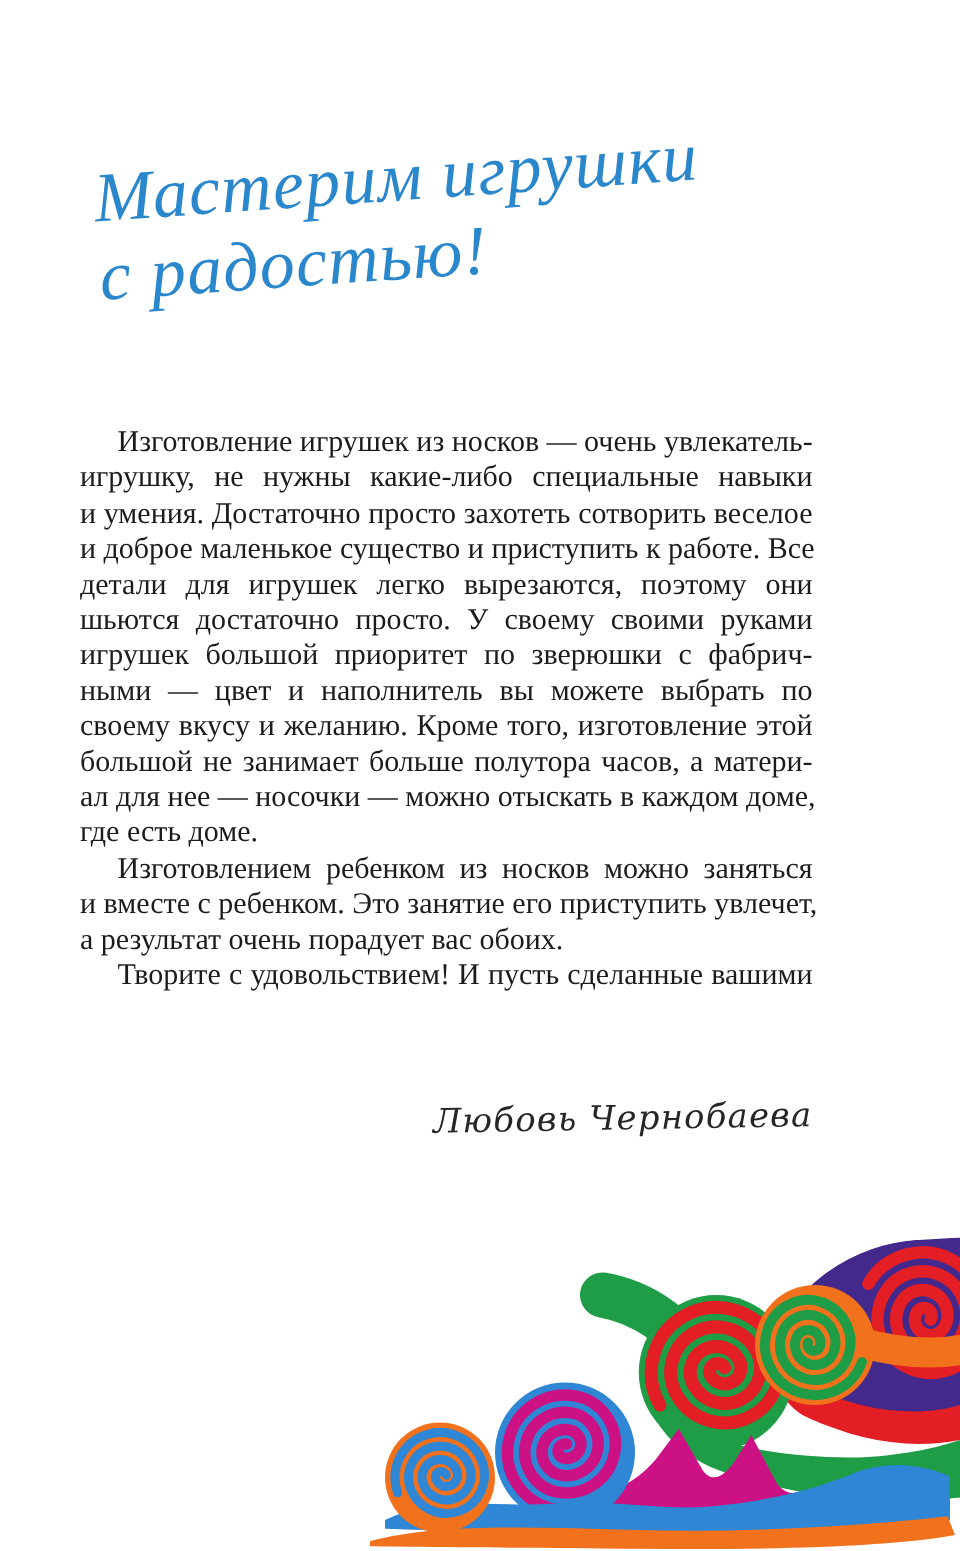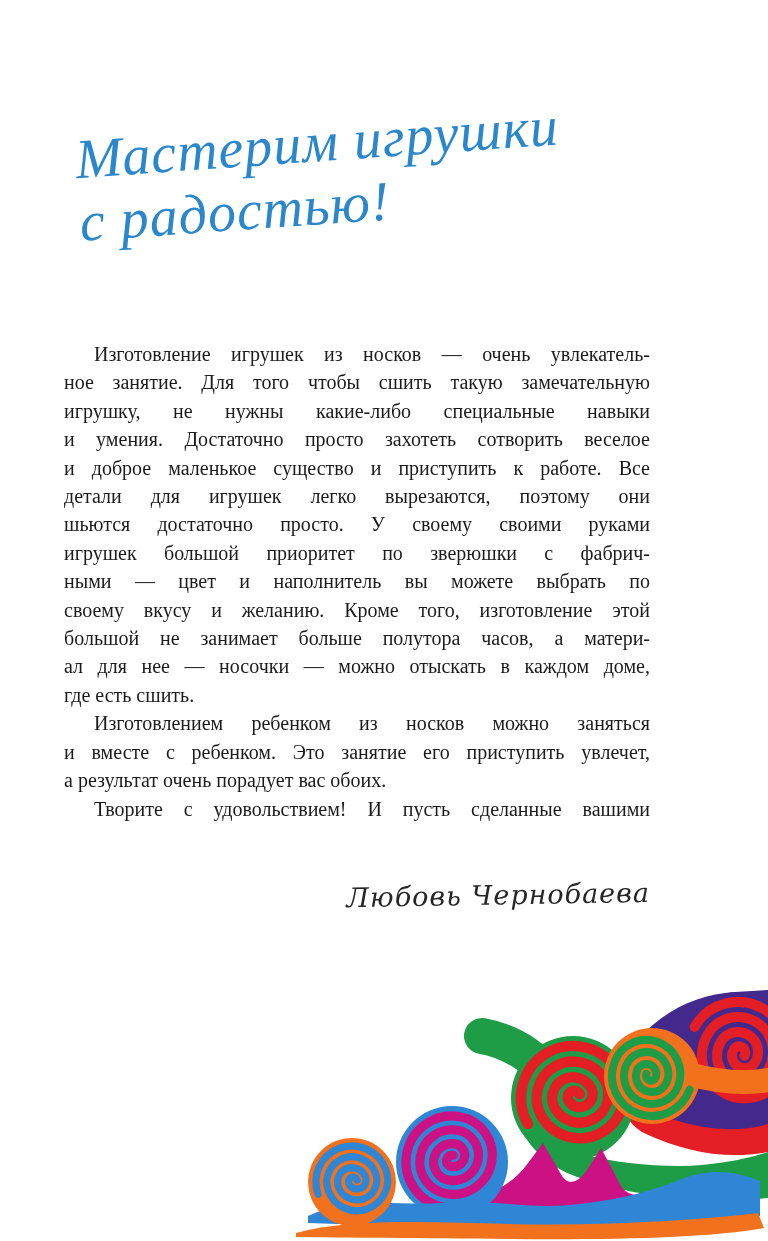--- a/index.html
+++ b/index.html
@@ -23,21 +23,21 @@
     line-height:63px;
     letter-spacing:1px;
     white-space:nowrap;
   }
   
   #bodytext{
     position:absolute;
     left:64px;top:340px;
     width:586px;
     color:#1b1b1b;
-    font-size:20px;
+    font-size:24px;
     line-height:28.4px;
   }
   .tline{
     white-space:nowrap;
     text-align:justify;
     text-align-last:justify;
   }
   .tline.indent{ text-indent:30px; }
   .tline.last{ text-align-last:left; }
   
@@ -66,32 +66,31 @@
 <div id="page">
 
   <div id="title">
     <div>Мастерим игрушки</div>
     <div>с радостью!</div>
   </div>
 
   <div id="bodytext">
 
     <div class="tline indent">Изготовление игрушек из носков — очень увлекатель-</div>
-    <div class="tline">ное занятие. Для того чтобы сшить такую замечательную</div>
     <div class="tline">игрушку, не нужны какие-либо специальные навыки</div>
     <div class="tline">и умения. Достаточно просто захотеть сотворить веселое</div>
     <div class="tline">и доброе маленькое существо и приступить к работе. Все</div>
     <div class="tline">детали для игрушек легко вырезаются, поэтому они</div>
     <div class="tline">шьются достаточно просто. У своему своими руками</div>
     <div class="tline">игрушек большой приоритет по зверюшки с фабрич-</div>
     <div class="tline">ными — цвет и наполнитель вы можете выбрать по</div>
     <div class="tline">своему вкусу и желанию. Кроме того, изготовление этой</div>
     <div class="tline">большой не занимает больше полутора часов, а матери-</div>
     <div class="tline">ал для нее — носочки — можно отыскать в каждом доме,</div>
-    <div class="tline last">где есть сшить.</div>
+    <div class="tline last">где есть доме.</div>
 
     <div class="tline indent">Изготовлением ребенком из носков можно заняться</div>
     <div class="tline">и вместе с ребенком. Это занятие его приступить увлечет,</div>
     <div class="tline last">а результат очень порадует вас обоих.</div>
 
     <div class="tline indent">Творите с удовольствием! И пусть сделанные вашими</div>
   </div>
 
   <div id="signature">Любовь Чернобаева</div>
 

